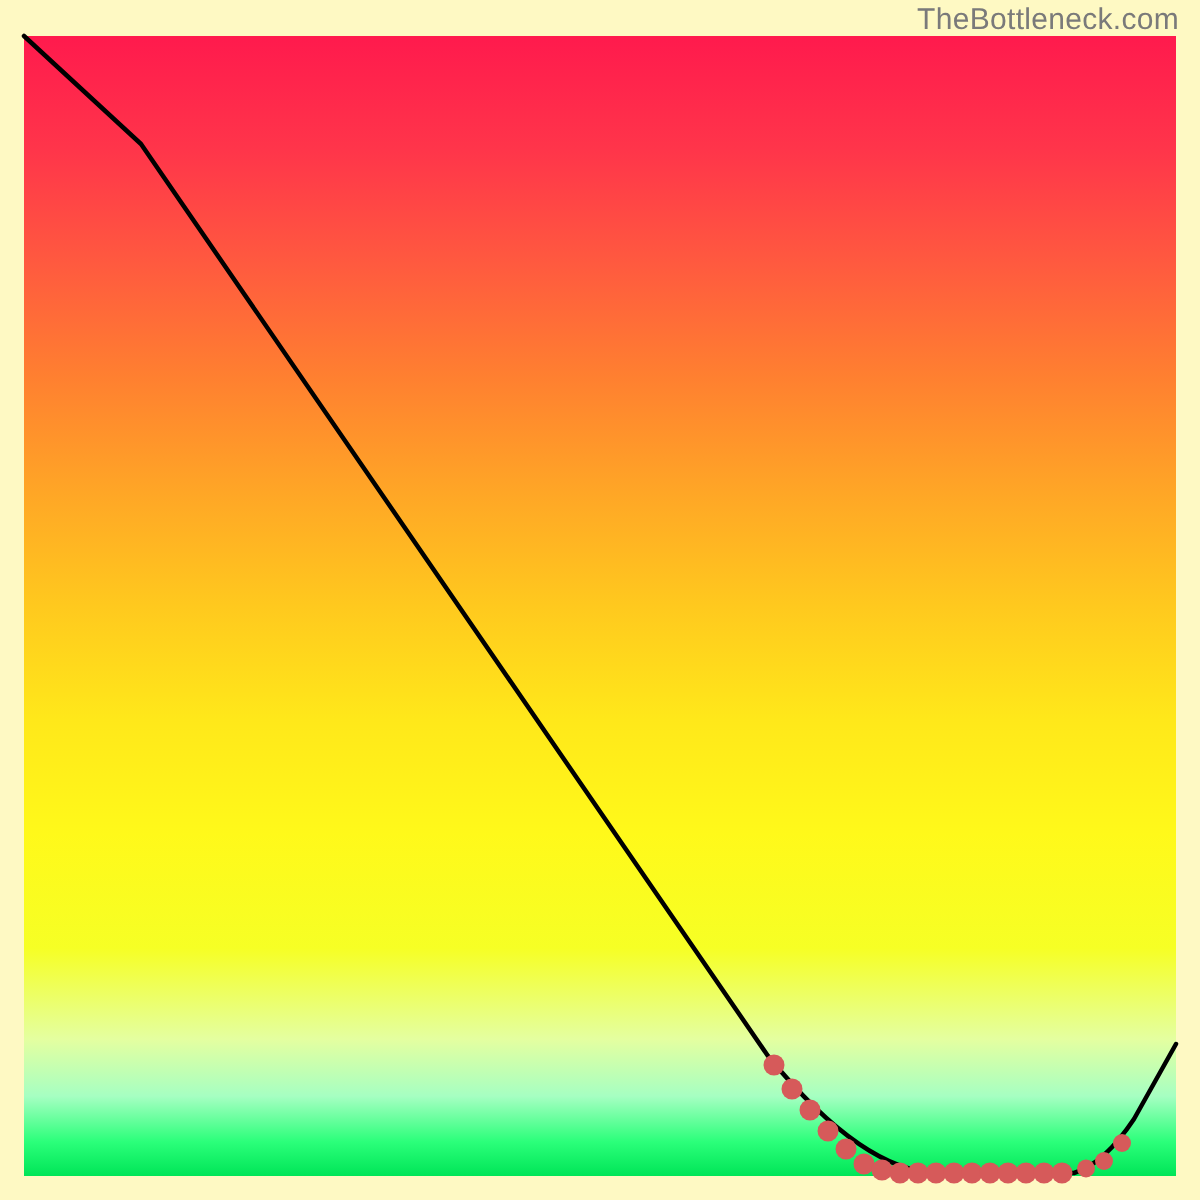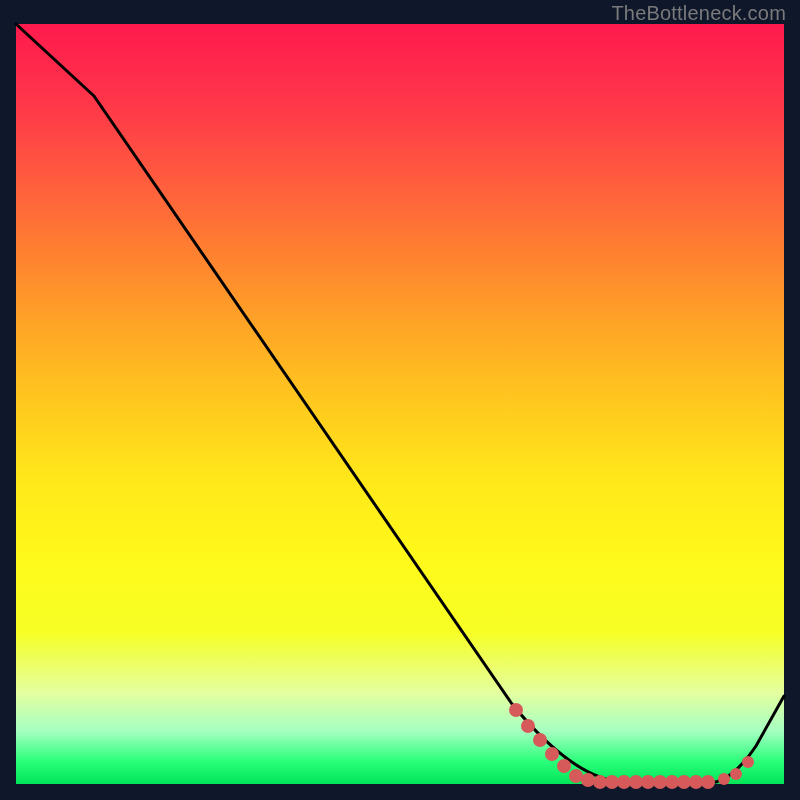--- a/index.html
+++ b/index.html
@@ -7,21 +7,21 @@
     padding: 0;
     width: 800px;
     height: 800px;
     background: #000;
     overflow: hidden;
   }
   .container {
     position: relative;
     width: 800px;
     height: 800px;
-    background: #0f172a;
+    background: #fef9c3;
   }
   .plot-area {
     position: absolute;
     left: 16px;
     top: 24px;
     width: 768px;
     height: 760px;
     background: linear-gradient(to bottom,
       #ff1a4d 0%,
       #ff354a 10%,

